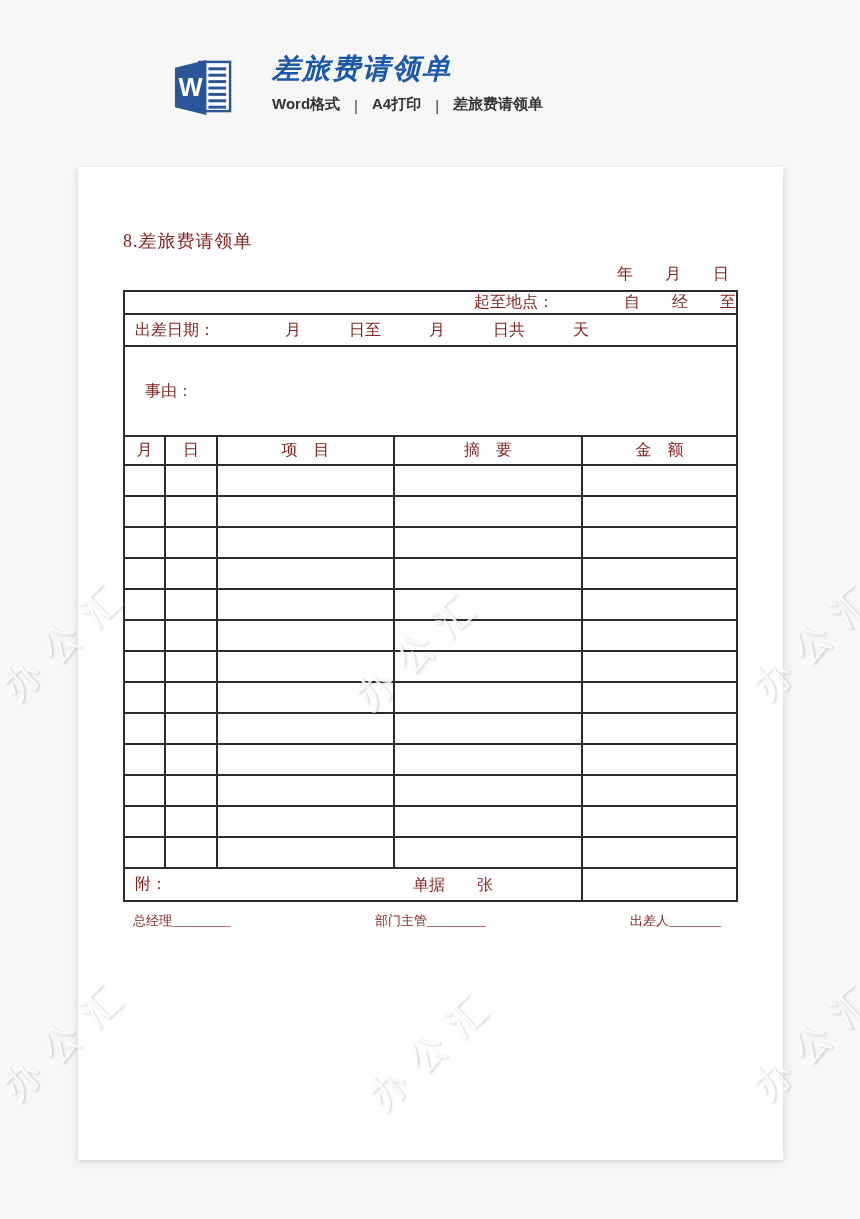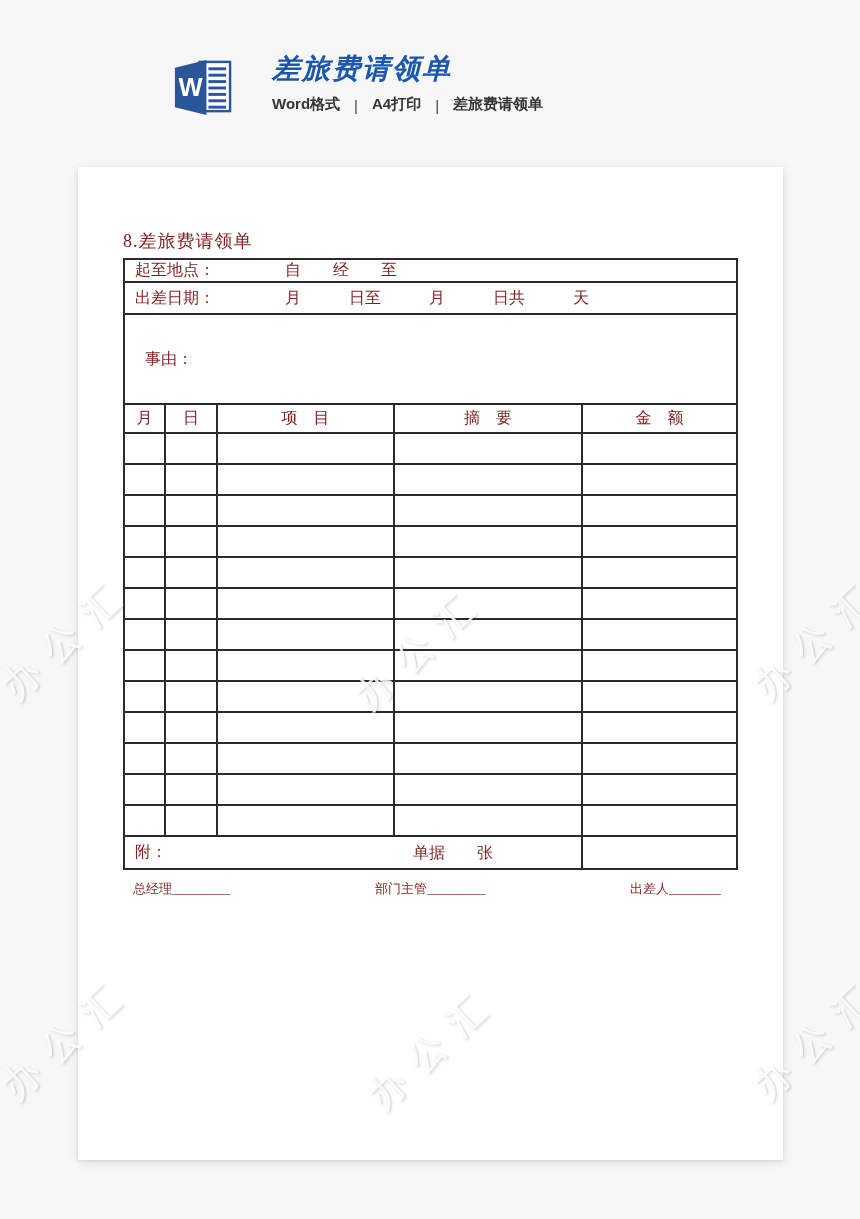--- a/index.html
+++ b/index.html
@@ -48,21 +48,21 @@
     width: 613px; table-layout: fixed;
     border-collapse: collapse;
   }
   table.form td, table.form th {
     border: 2px solid #2b2b2b;
     font-size: 16px; font-weight: normal;
     vertical-align: middle;
     overflow: hidden; white-space: nowrap;
   }
   td.wide { text-align: left; padding-left: 10px; }
-  tr.r-route td { height: 15px; }
+  tr.r-route td { height: 15px; text-align: right; }
   tr.r-period td { height: 32px; }
   tr.r-reason td { height: 90px; padding-left: 20px; }
   tr.r-head th { height: 29px; text-align: center; }
   tr.r-total td { height: 31px; text-align: center; }
   tr.r-attach td { height: 33px; }
   .field-value { margin-left: 70px; }
   .attach-cell { position: relative; }
   .attach-value { position: absolute; left: 288px; top: 50%; transform: translateY(-50%); }
 
   .signatures {
@@ -111,20 +111,21 @@
     <span>Word格式</span>
     <span class="sep">|</span>
     <span>A4打印</span>
     <span class="sep">|</span>
     <span>差旅费请领单</span>
   </div>
 </div>
 
 <div class="sheet">
   <div class="doc-heading">8.差旅费请领单</div>
+  <div class="date-line">年　　月　　日</div>
 
   <table class="form">
     <colgroup>
       <col style="width:41px">
         <col style="width:52px">
         <col style="width:177px">
       <col style="width:188px">
         <col style="width:155px">
     </colgroup>
     <tbody>

